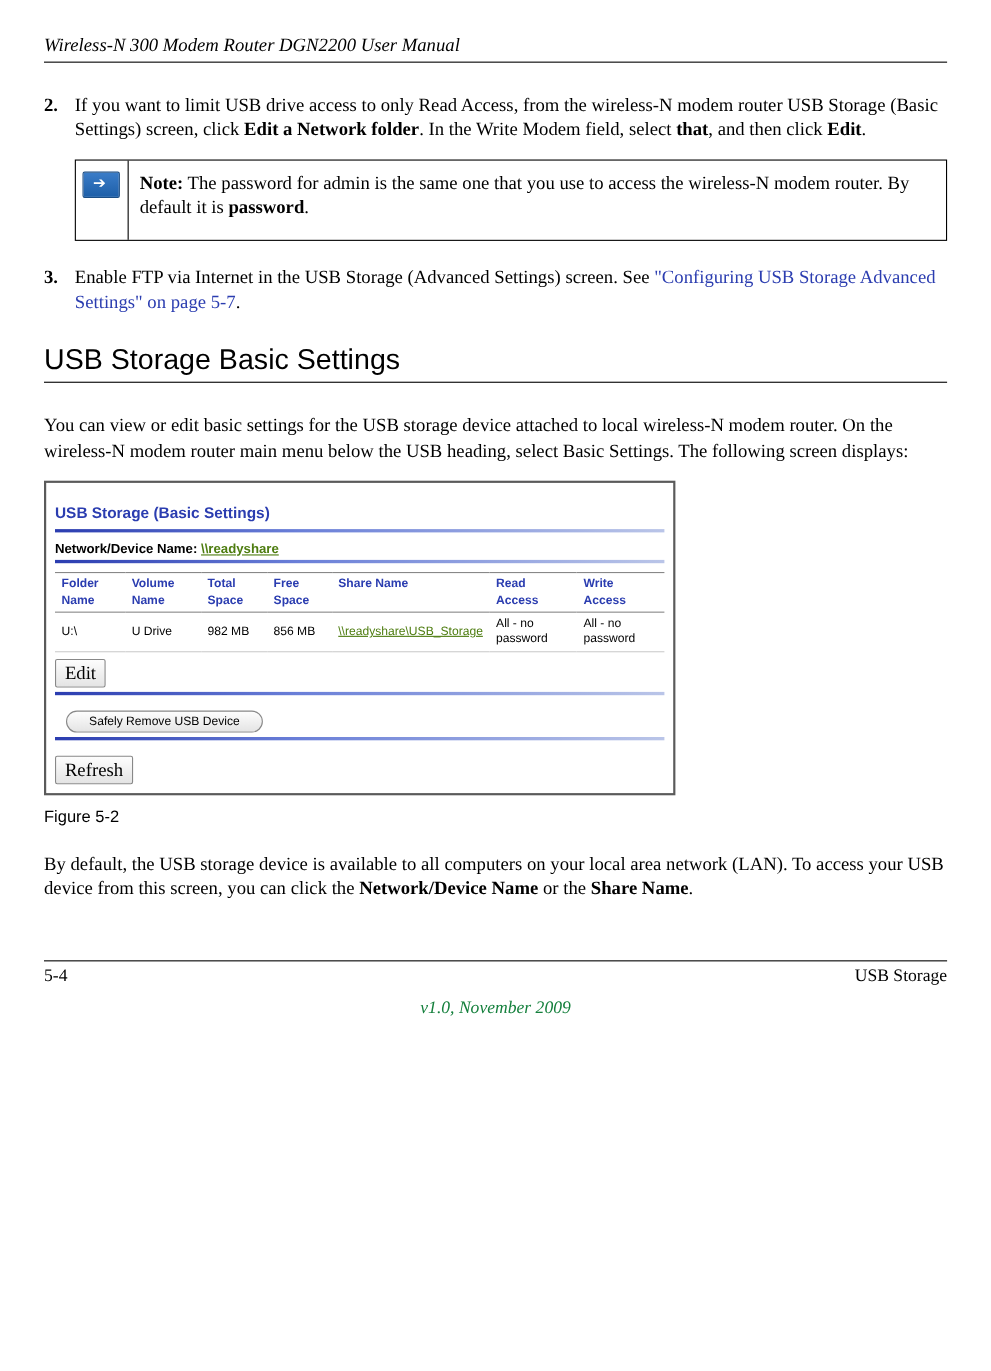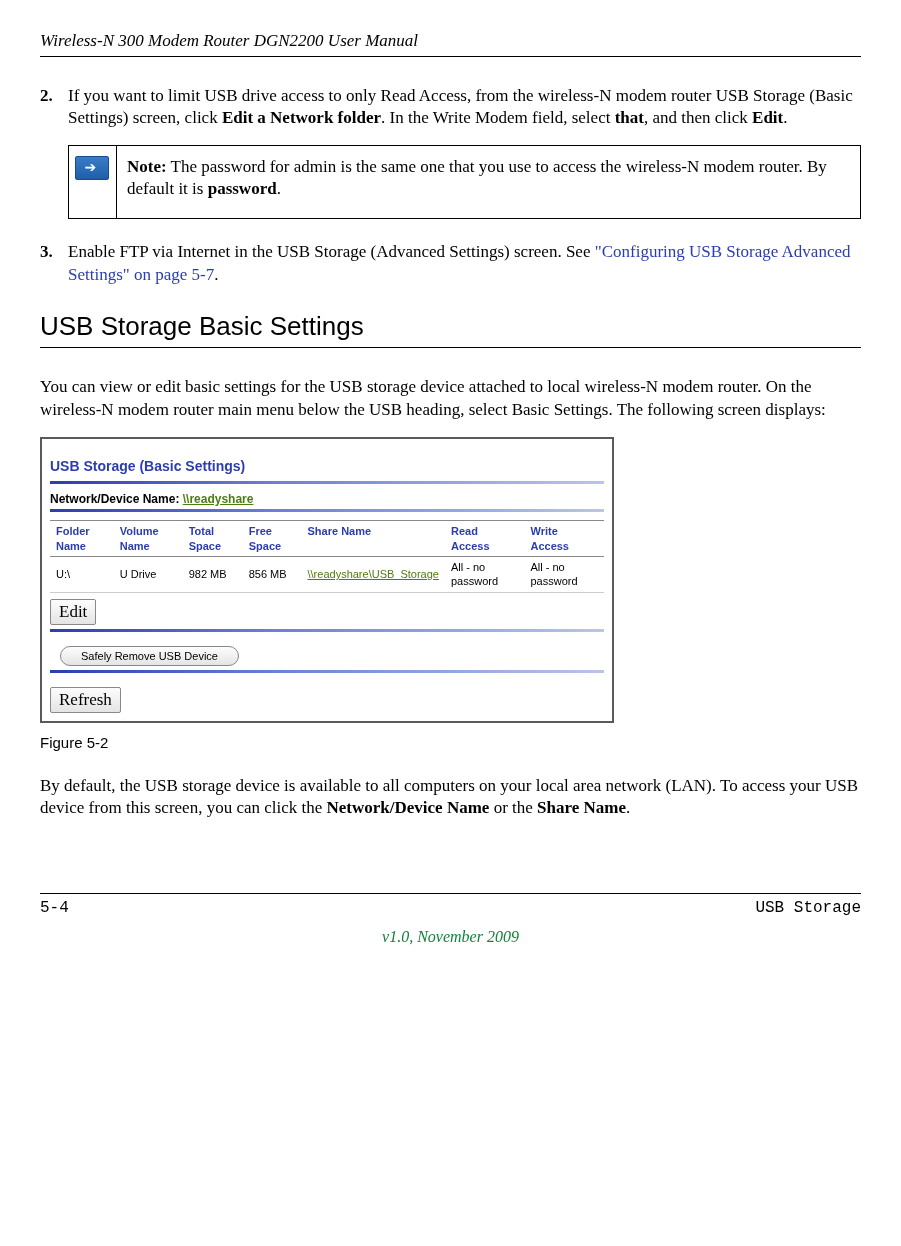--- a/index.html
+++ b/index.html
@@ -153,23 +153,22 @@
     font-family: Arial, Helvetica, sans-serif;
     font-weight: normal;
     font-size: 15px;
     margin-bottom: 22px;
   }
   .footer {
     display: flex;
     justify-content: space-between;
     border-top: 1px solid #000;
     padding-top: 4px;
-    margin-top: 74px;
+    margin-top: 54px;
     font-size: 16px;
-    font-family: Liberation Mono, monospace;
   }
   .footer-center {
     text-align: center;
     font-style: italic;
     color: #15803d;
     margin-top: 8px;
     font-size: 16px;
   }
 </style>
 </head>

